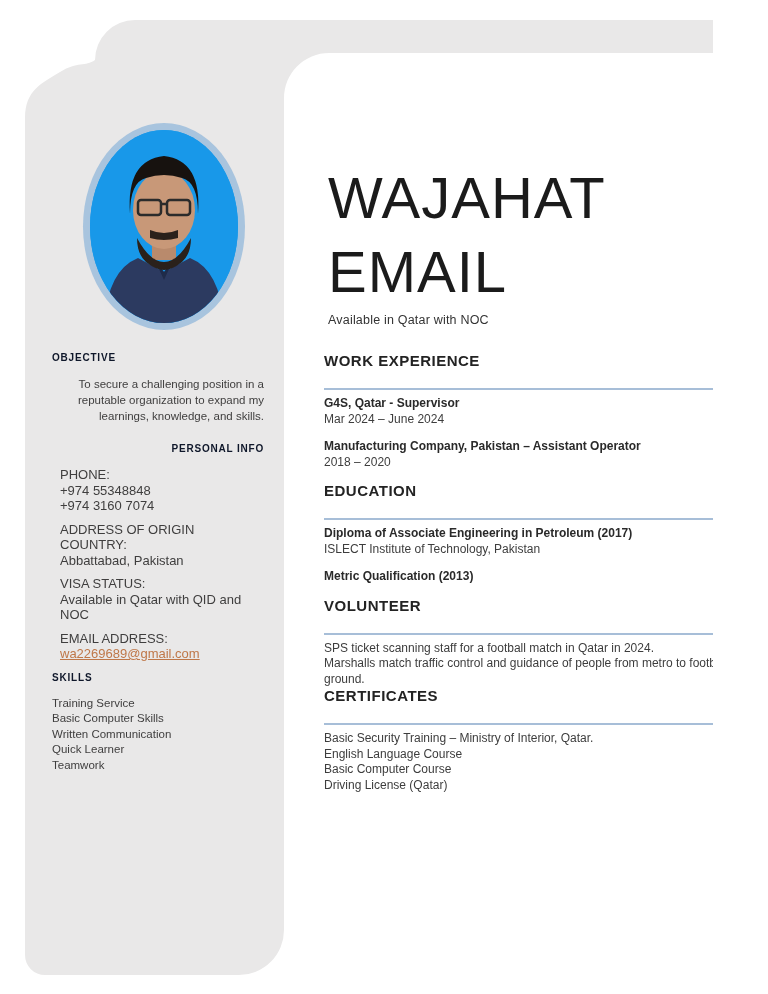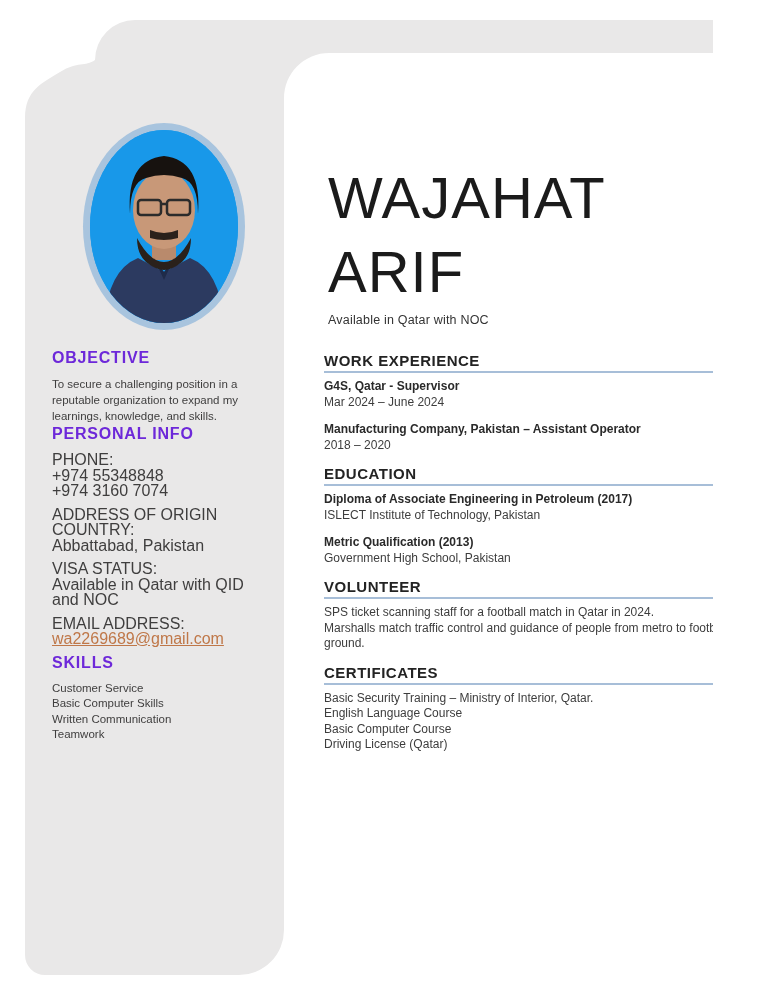--- a/index.html
+++ b/index.html
@@ -14,46 +14,46 @@
     background:#a8c4de;border-radius:50%;
   }
   .photo-inner{
     position:absolute;left:7px;top:7px;width:148px;height:193px;
     border-radius:50%;overflow:hidden;background:#1898e9;
   }
   .photo-inner svg{display:block;}
   
   .sidebar{position:absolute;left:52px;top:350px;width:212px;}
   .side-head{
-    font-size:16px;line-height:16px;font-weight:bold;color:#6d28d9;
+    font-size:10px;line-height:16px;font-weight:bold;color:#0f172a;
     letter-spacing:0.8px;margin:0 0 10px 0;
   }
-  .side-text{font-size:11.5px;line-height:16px;color:#3f3e3e;margin:0;}
-  .side-group{font-size:16px;line-height:15.5px;margin:0 0 8px 0;}
+  .side-text{font-size:11.5px;line-height:16px;color:#3f3e3e;margin:0;text-align:right;}
+  .side-group{font-size:13px;line-height:15.5px;margin:0 0 8px 8px;}
   .side-group div{min-height:15.5px;}
-  .mt-pinfo{margin-top:2px;}
+  .mt-pinfo{margin-top:17px;text-align:right;}
   .mt-skills{margin-top:4px;}
   .email-link{color:#bf7748;text-decoration:underline;}
   .skills-list{font-size:11.5px;line-height:15.5px;}
   
   .name-block{position:absolute;left:328px;top:161px;width:420px;}
   .name-line{
     font-size:58px;line-height:74px;color:#1b1b1b;letter-spacing:1px;
     font-weight:400;white-space:nowrap;
   }
   .tagline{font-size:12.5px;color:#333333;margin-top:4px;letter-spacing:0.2px;}
   .main{position:absolute;left:324px;top:352px;width:418px;}
   .section-head{
     font-size:15px;line-height:18px;font-weight:bold;color:#232323;
-    letter-spacing:0.5px;border-bottom:2px solid #a7bed8;padding-bottom:1px;
+    letter-spacing:0.5px;border-bottom:2px solid #a7bed8;padding-bottom:18px;
     margin:0 0 6px 0;
   }
   .sec{margin-top:6px;}
   .sec.first{margin-top:0;}
-  .sec.certs{margin-top:12px;}
+  .sec.certs{margin-top:0;}
   .entry{margin-bottom:12px;font-size:12px;line-height:15.5px;}
   .entry .title{font-weight:bold;color:#2a2a2a;}
   .entry .sub{color:#3d3d3d;}
   .para{font-size:12px;line-height:15.5px;color:#3d3d3d;margin:0;}
   .plain-lines{font-size:12px;line-height:15.5px;color:#3d3d3d;}
   .plain-lines div{min-height:15.5px;}
 </style>
 </head>
 <body>
 
@@ -79,21 +79,21 @@
         <path d="M60 100 Q74 106 88 100 L88 108 Q74 112 60 108 Z" fill="#2a211b"></path>
         <rect x="48" y="70" width="23" height="15" rx="3" fill="none" stroke="#2b2b2b" stroke-width="2.5"></rect>
         <rect x="77" y="70" width="23" height="15" rx="3" fill="none" stroke="#2b2b2b" stroke-width="2.5"></rect>
         <line x1="71" y1="74" x2="77" y2="74" stroke="#2b2b2b" stroke-width="2.5"></line>
       </svg>
     </div>
   </div>
 
   <div class="name-block">
     <div class="name-line">WAJAHAT</div>
-    <div class="name-line">ARIF</div>
+    <div class="name-line">EMAIL</div>
     <div class="tagline">Available in Qatar with NOC</div>
   </div>
 
   <div class="sidebar">
 
     <div class="side-head">OBJECTIVE</div>
     <p class="side-text">To secure a challenging position in a reputable organization to expand my learnings, knowledge, and skills.</p>
 
     <div class="side-head mt-pinfo">PERSONAL INFO</div>
 
@@ -113,23 +113,24 @@
       <div>Available in Qatar with QID and NOC</div>
     </div>
 
     <div class="side-group">
       <div>EMAIL ADDRESS:</div>
       <div><a href="#" class="email-link">wa2269689@gmail.com</a></div>
     </div>
 
     <div class="side-head mt-skills">SKILLS</div>
     <div class="skills-list">
-      <div>Customer Service</div>
+      <div>Training Service</div>
       <div>Basic Computer Skills</div>
       <div>Written Communication</div>
+      <div>Quick Learner</div>
       <div>Teamwork</div>
     </div>
   </div>
 
   <div class="main">
 
     <div class="sec first">
       <div class="section-head">WORK EXPERIENCE</div>
       <div class="entry">
         <div class="title">G4S, Qatar - Supervisor</div>
@@ -142,21 +143,20 @@
     </div>
 
     <div class="sec">
       <div class="section-head">EDUCATION</div>
       <div class="entry">
         <div class="title">Diploma of Associate Engineering in Petroleum (2017)</div>
         <div class="sub">ISLECT Institute of Technology, Pakistan</div>
       </div>
       <div class="entry">
         <div class="title">Metric Qualification (2013)</div>
-        <div class="sub">Government High School, Pakistan</div>
       </div>
     </div>
 
     <div class="sec">
       <div class="section-head">VOLUNTEER</div>
       <p class="para">SPS ticket scanning staff for a football match in Qatar in 2024.</p>
       <p class="para">Marshalls match traffic control and guidance of people from metro to football ground.</p>
     </div>
 
     <div class="sec certs">

